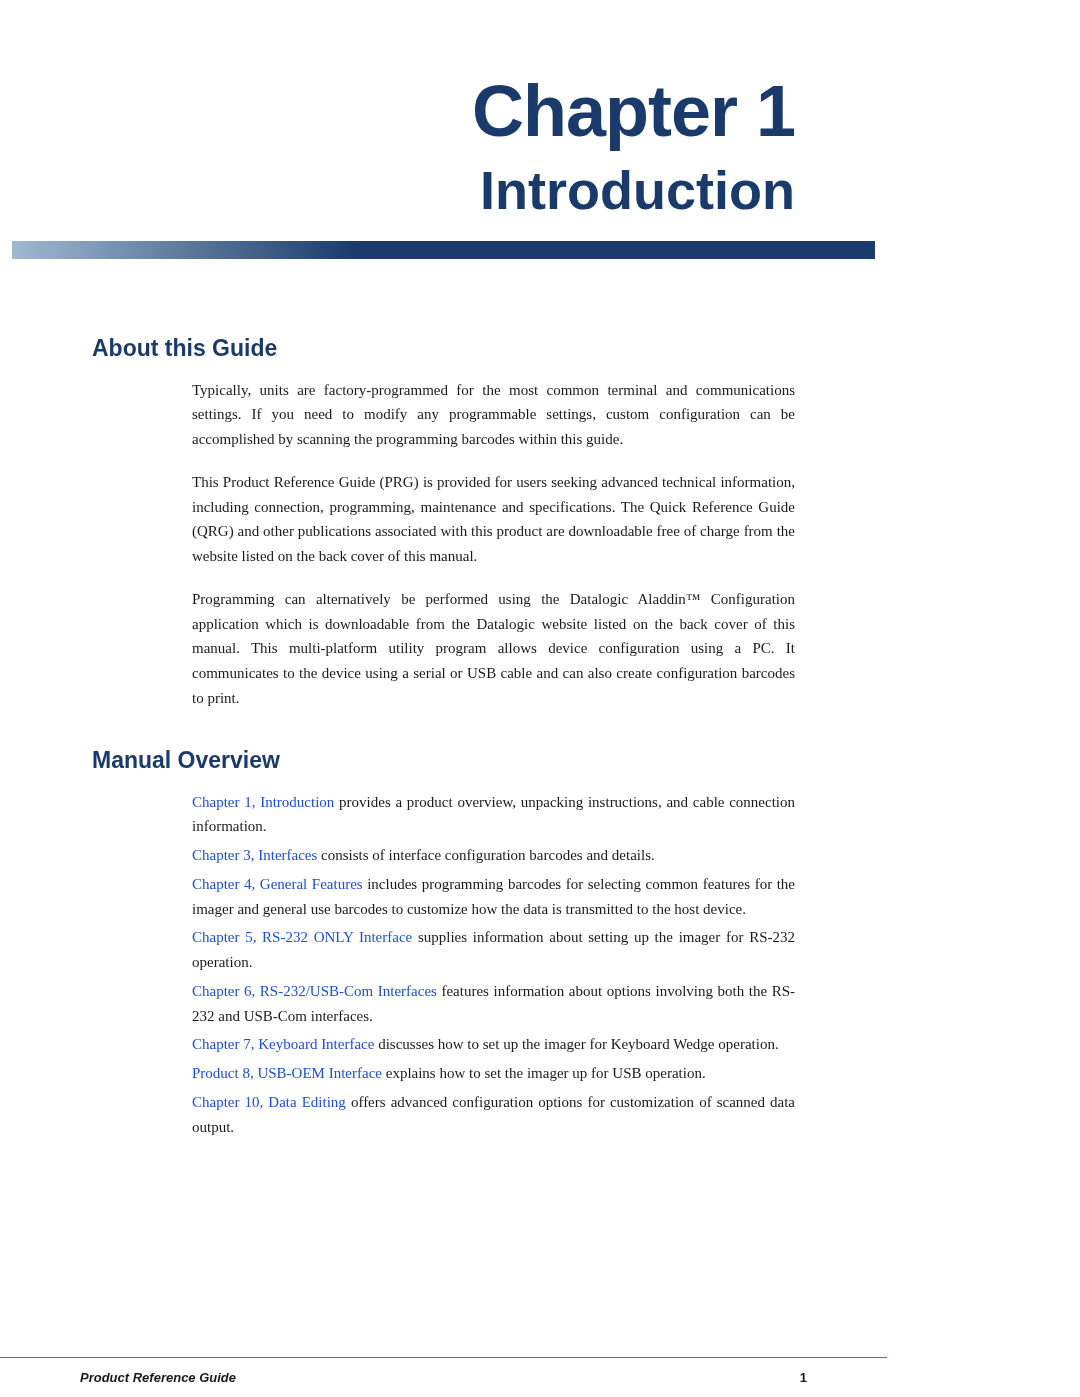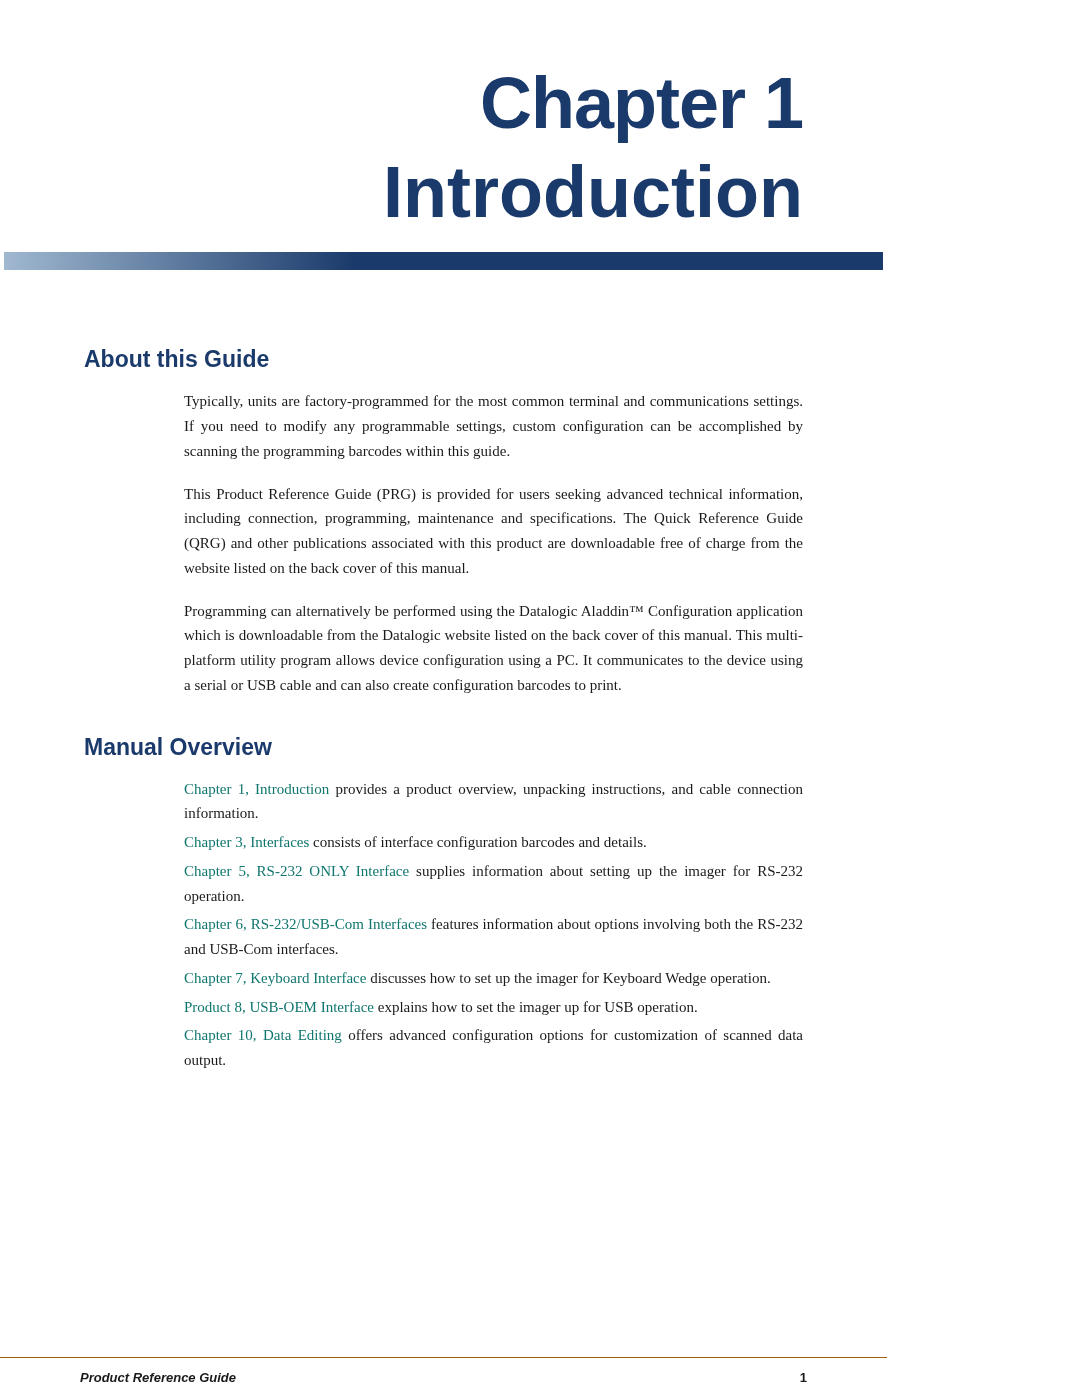--- a/index.html
+++ b/index.html
@@ -15,40 +15,40 @@
       width: 1080px;
       min-height: 1397px;
       position: relative;
     }
 
     .page {
       width: 887px;
       min-height: 1397px;
       background: #fff;
       position: relative;
-      padding: 4px;
+      padding: 12px;
     }
 
     
     .chapter-header {
       text-align: right;
       padding: 60px 80px 0 80px;
     }
 
     .chapter-number {
       font-size: 72px;
       font-weight: 900;
       color: #1a3a6b;
       font-family: Arial, sans-serif;
       line-height: 1.1;
       letter-spacing: -1px;
     }
 
     .chapter-title {
-      font-size: 72px;
+      font-size: 54px;
       font-weight: 900;
       color: #1a3a6b;
       font-family: Arial, sans-serif;
       line-height: 1.1;
       margin-top: 10px;
     }
 
     
     .header-bar-container {
       margin-top: 20px;
@@ -96,21 +96,21 @@
       color: #1a1a1a;
       font-family: Georgia, 'Times New Roman', serif;
     }
 
     .overview-item {
       margin-bottom: 4px;
       text-align: justify;
     }
 
     .link-text {
-      color: #0f766e;
+      color: #1d4ed8;
       font-style: normal;
     }
 
     
     .footer {
       position: absolute;
       bottom: 0;
       left: 0;
       right: 0;
       height: 40px;
@@ -162,20 +162,21 @@
       <p class="body-paragraph">Programming can alternatively be performed using the Datalogic Aladdin™ Configuration application which is downloadable from the Datalogic website listed on the back cover of this manual. This multi-platform utility program allows device configuration using a PC. It communicates to the device using a serial or USB cable and can also create configuration barcodes to print.</p>
     </div>
 
     <div>
       <div class="section-heading">Manual Overview</div>
 
       <div class="overview-list">
 
       <div class="overview-item"><span class="link-text">Chapter 1, Introduction</span><span> provides a product overview, unpacking instructions, and cable connection information.</span></div>
           <div class="overview-item"><span class="link-text">Chapter 3, Interfaces</span><span> consists of interface configuration barcodes and details.</span></div>
+          <div class="overview-item"><span class="link-text">Chapter 4, General Features</span><span> includes programming barcodes for selecting common features for the imager and general use barcodes to customize how the data is transmitted to the host device.</span></div>
           <div class="overview-item"><span class="link-text">Chapter 5, RS-232 ONLY Interface</span><span> supplies information about setting up the imager for RS-232 operation.</span></div>
           <div class="overview-item"><span class="link-text">Chapter 6, RS-232/USB-Com Interfaces</span><span> features information about options involving both the RS-232 and USB-Com interfaces.</span></div>
           <div class="overview-item"><span class="link-text">Chapter 7, Keyboard Interface</span><span> discusses how to set up the imager for Keyboard Wedge operation.</span></div>
           <div class="overview-item"><span class="link-text">Product 8, USB-OEM Interface</span><span> explains how to set the imager up for USB operation.</span></div>
           <div class="overview-item"><span class="link-text">Chapter 10, Data Editing</span><span> offers advanced configuration options for customization of scanned data output.</span></div>
         </div>
     </div>
 
   </div>
 

